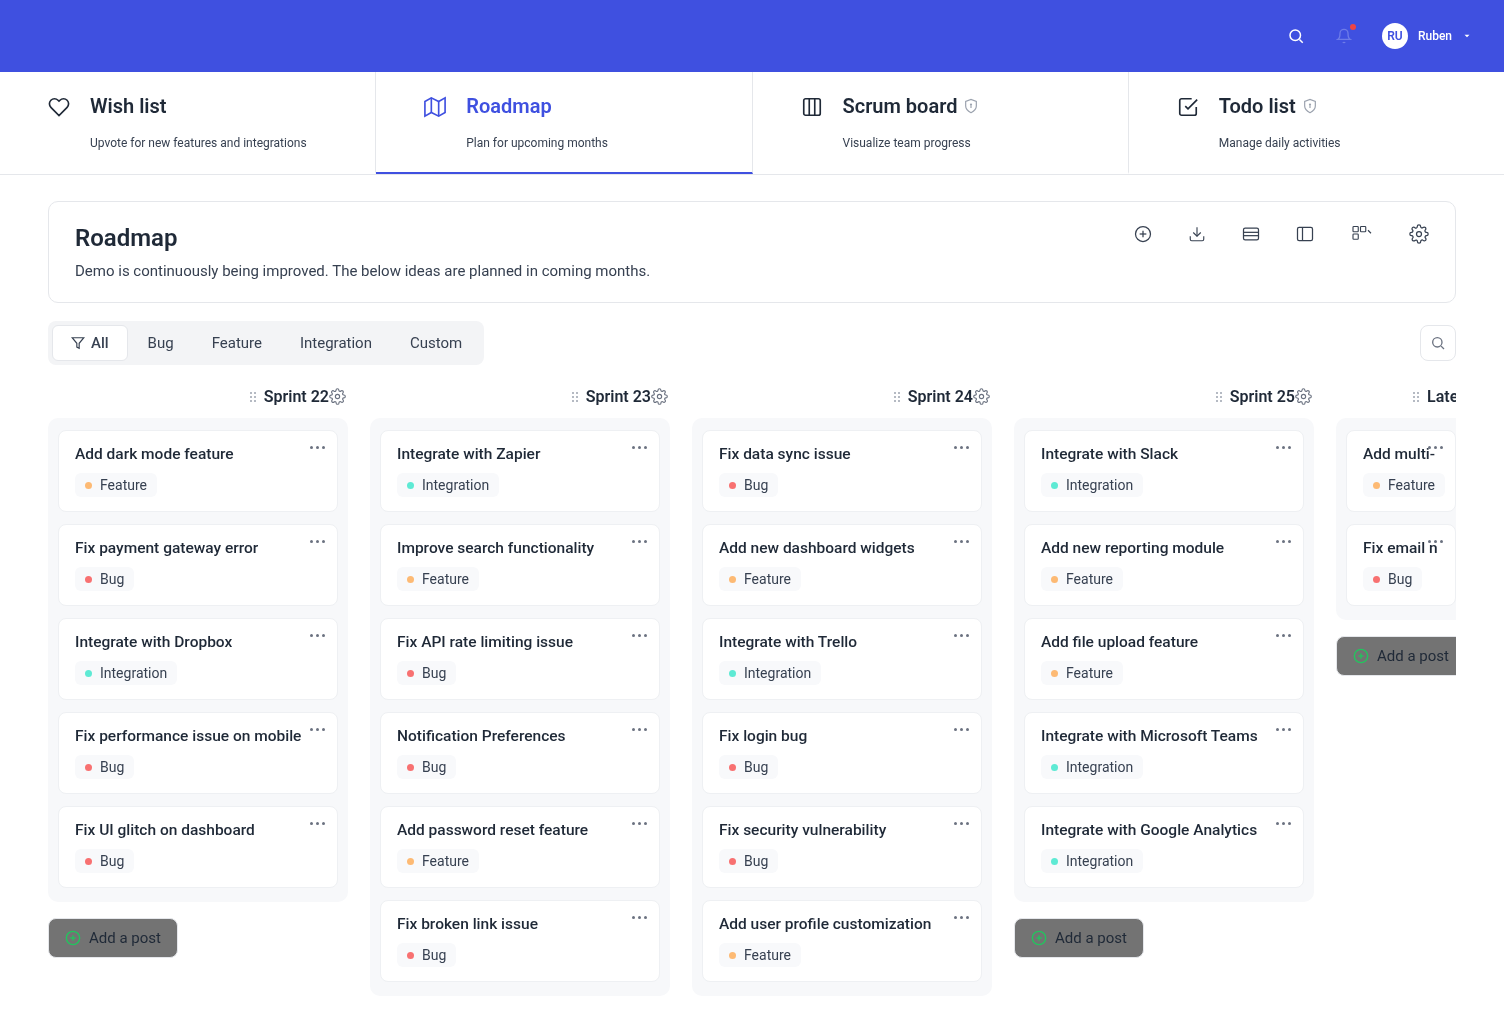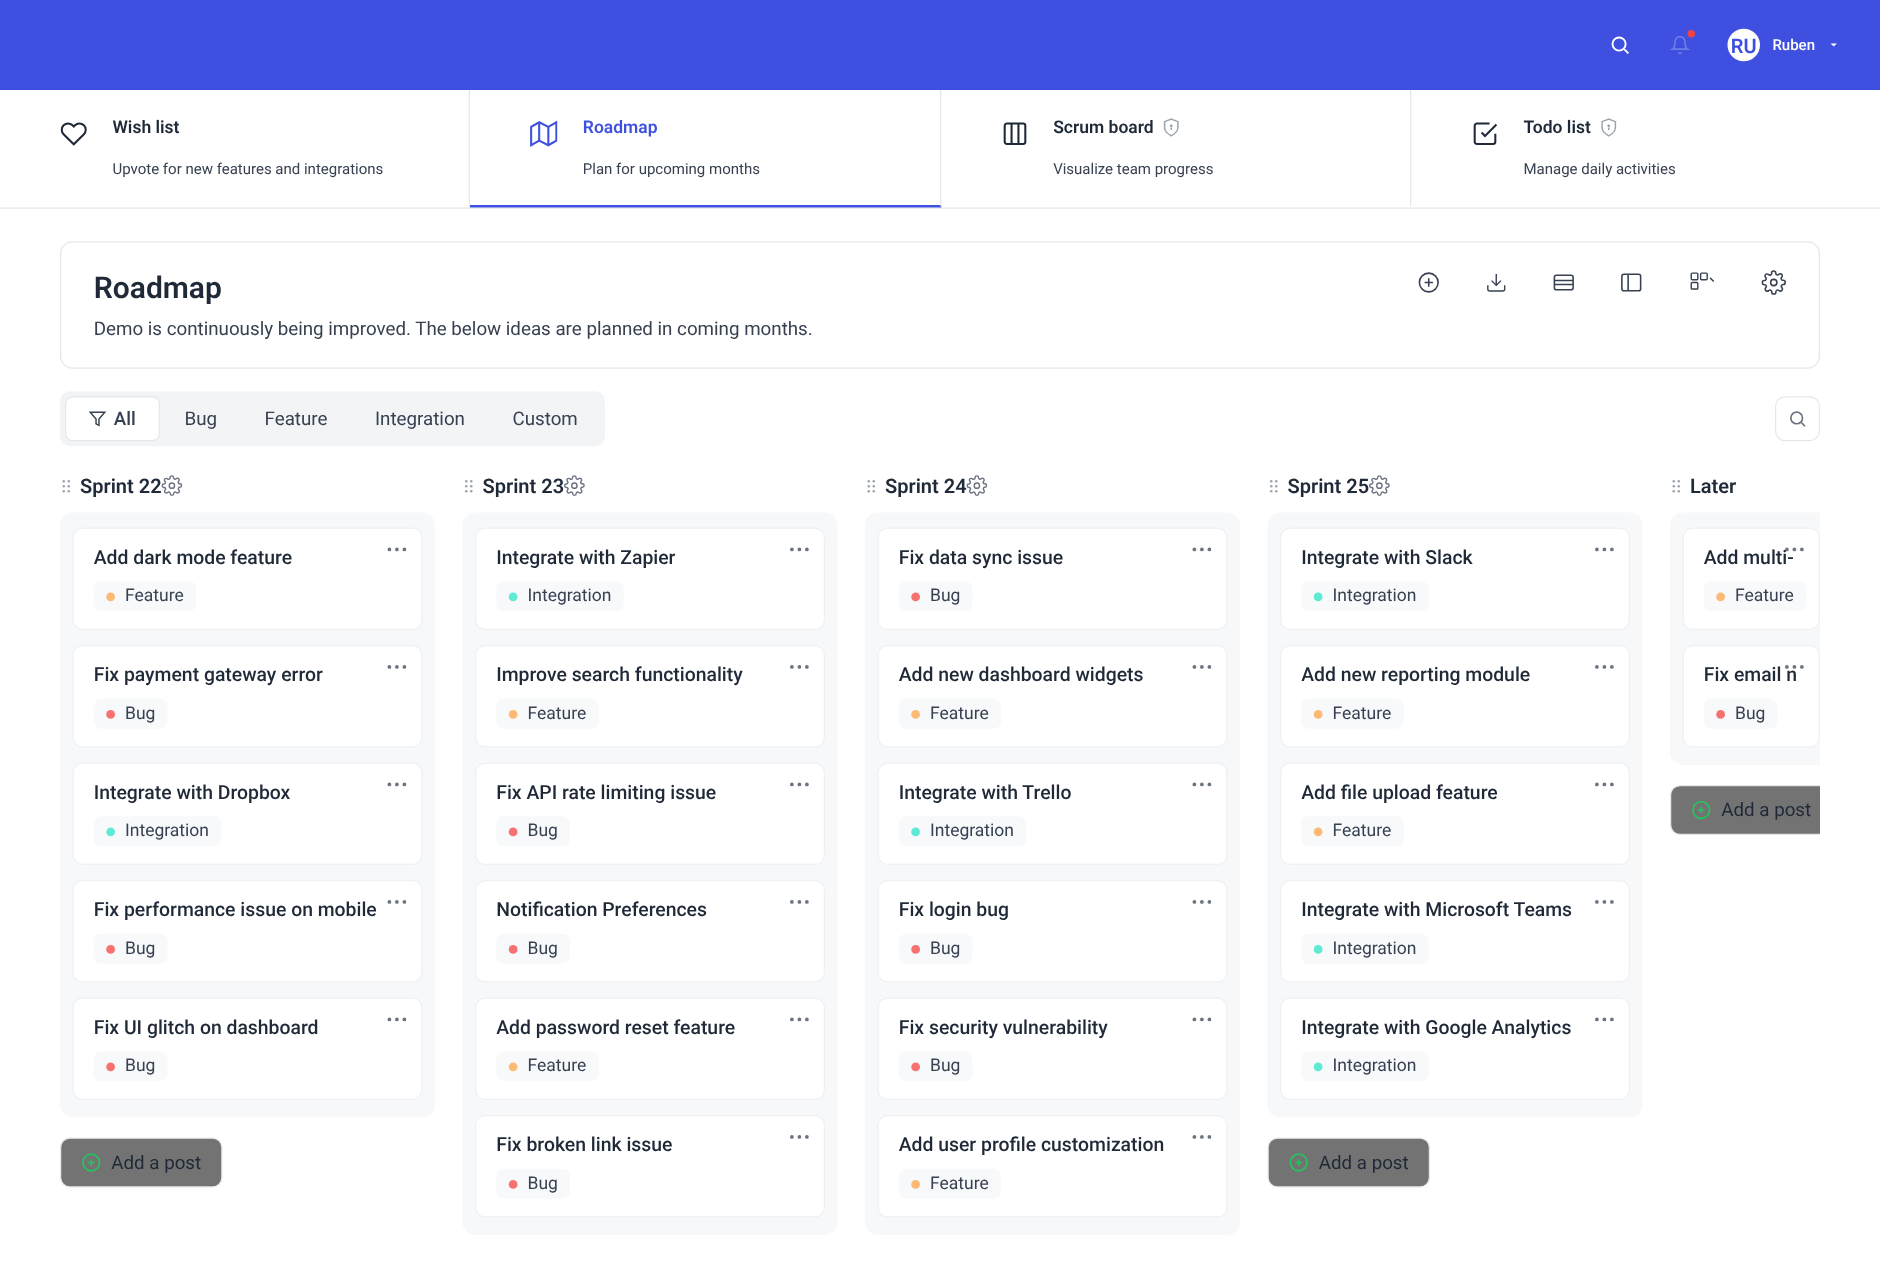--- a/index.html
+++ b/index.html
@@ -31,21 +31,21 @@
     position: absolute; top: -2px; right: -2px;
     width: 6px; height: 6px; background: #ef4444; border-radius: 50%;
   }
   .user-chip {
     display: flex; align-items: center; gap: 10px; cursor: pointer;
   }
   .avatar {
     width: 26px; height: 26px; border-radius: 50%;
     background: #fff; color: #3f50e0;
     display: flex; align-items: center; justify-content: center;
-    font-size: 16px; font-weight: 600;
+    font-size: 12px; font-weight: 600;
   }
   .user-name { font-weight: 500; font-size: 12px; }
 
   
   .nav-tabs {
     display: flex;
     border-bottom: 1px solid #e5e7eb;
   }
   .nav-tab {
     flex: 1;
@@ -58,21 +58,21 @@
     border-bottom: 2px solid transparent;
   }
   .nav-tab:last-child { border-right: none; }
   .nav-tab.active { border-bottom-color: #3f50e0; }
   .nav-tab.active .nav-title { color: #3f50e0; }
   .nav-icon {
     width: 24px; height: 24px; margin-top: 2px;
     color: #1f2937;
   }
   .nav-tab.active .nav-icon { color: #3f50e0; }
-  .nav-title { font-size: 14px; font-weight: 600; display: flex; align-items: center; gap: 6px; }
+  .nav-title { font-size: 20px; font-weight: 600; display: flex; align-items: center; gap: 6px; }
   .nav-sub { font-size: 12px; color: #374151; margin-top: 18px; }
   .shield-badge { width: 16px; height: 16px; color: #9ca3af; }
 
   
   .page {
     padding: 26px 48px 0 48px;
   }
   .header-card {
     border: 1px solid #e5e7eb;
     border-radius: 10px;
@@ -135,21 +135,21 @@
     display: flex;
     gap: 22px;
     overflow-x: hidden;
   }
   .column {
     width: 300px;
     flex-shrink: 0;
   }
   .column.later { width: 130px; }
   .col-header {
-    display: flex; align-items: center; justify-content: flex-start;
+    display: flex; align-items: center; justify-content: flex-end;
     padding: 4px 2px 2px 2px;
   }
   .col-title { font-weight: 600; font-size: 16px; display:flex; align-items:center; gap:8px; }
   .drag-handle {
     display:inline-flex; flex-direction:column; gap:2px;
   }
   .drag-handle span {
     display:flex; gap:2px;
   }
   .drag-handle i {

